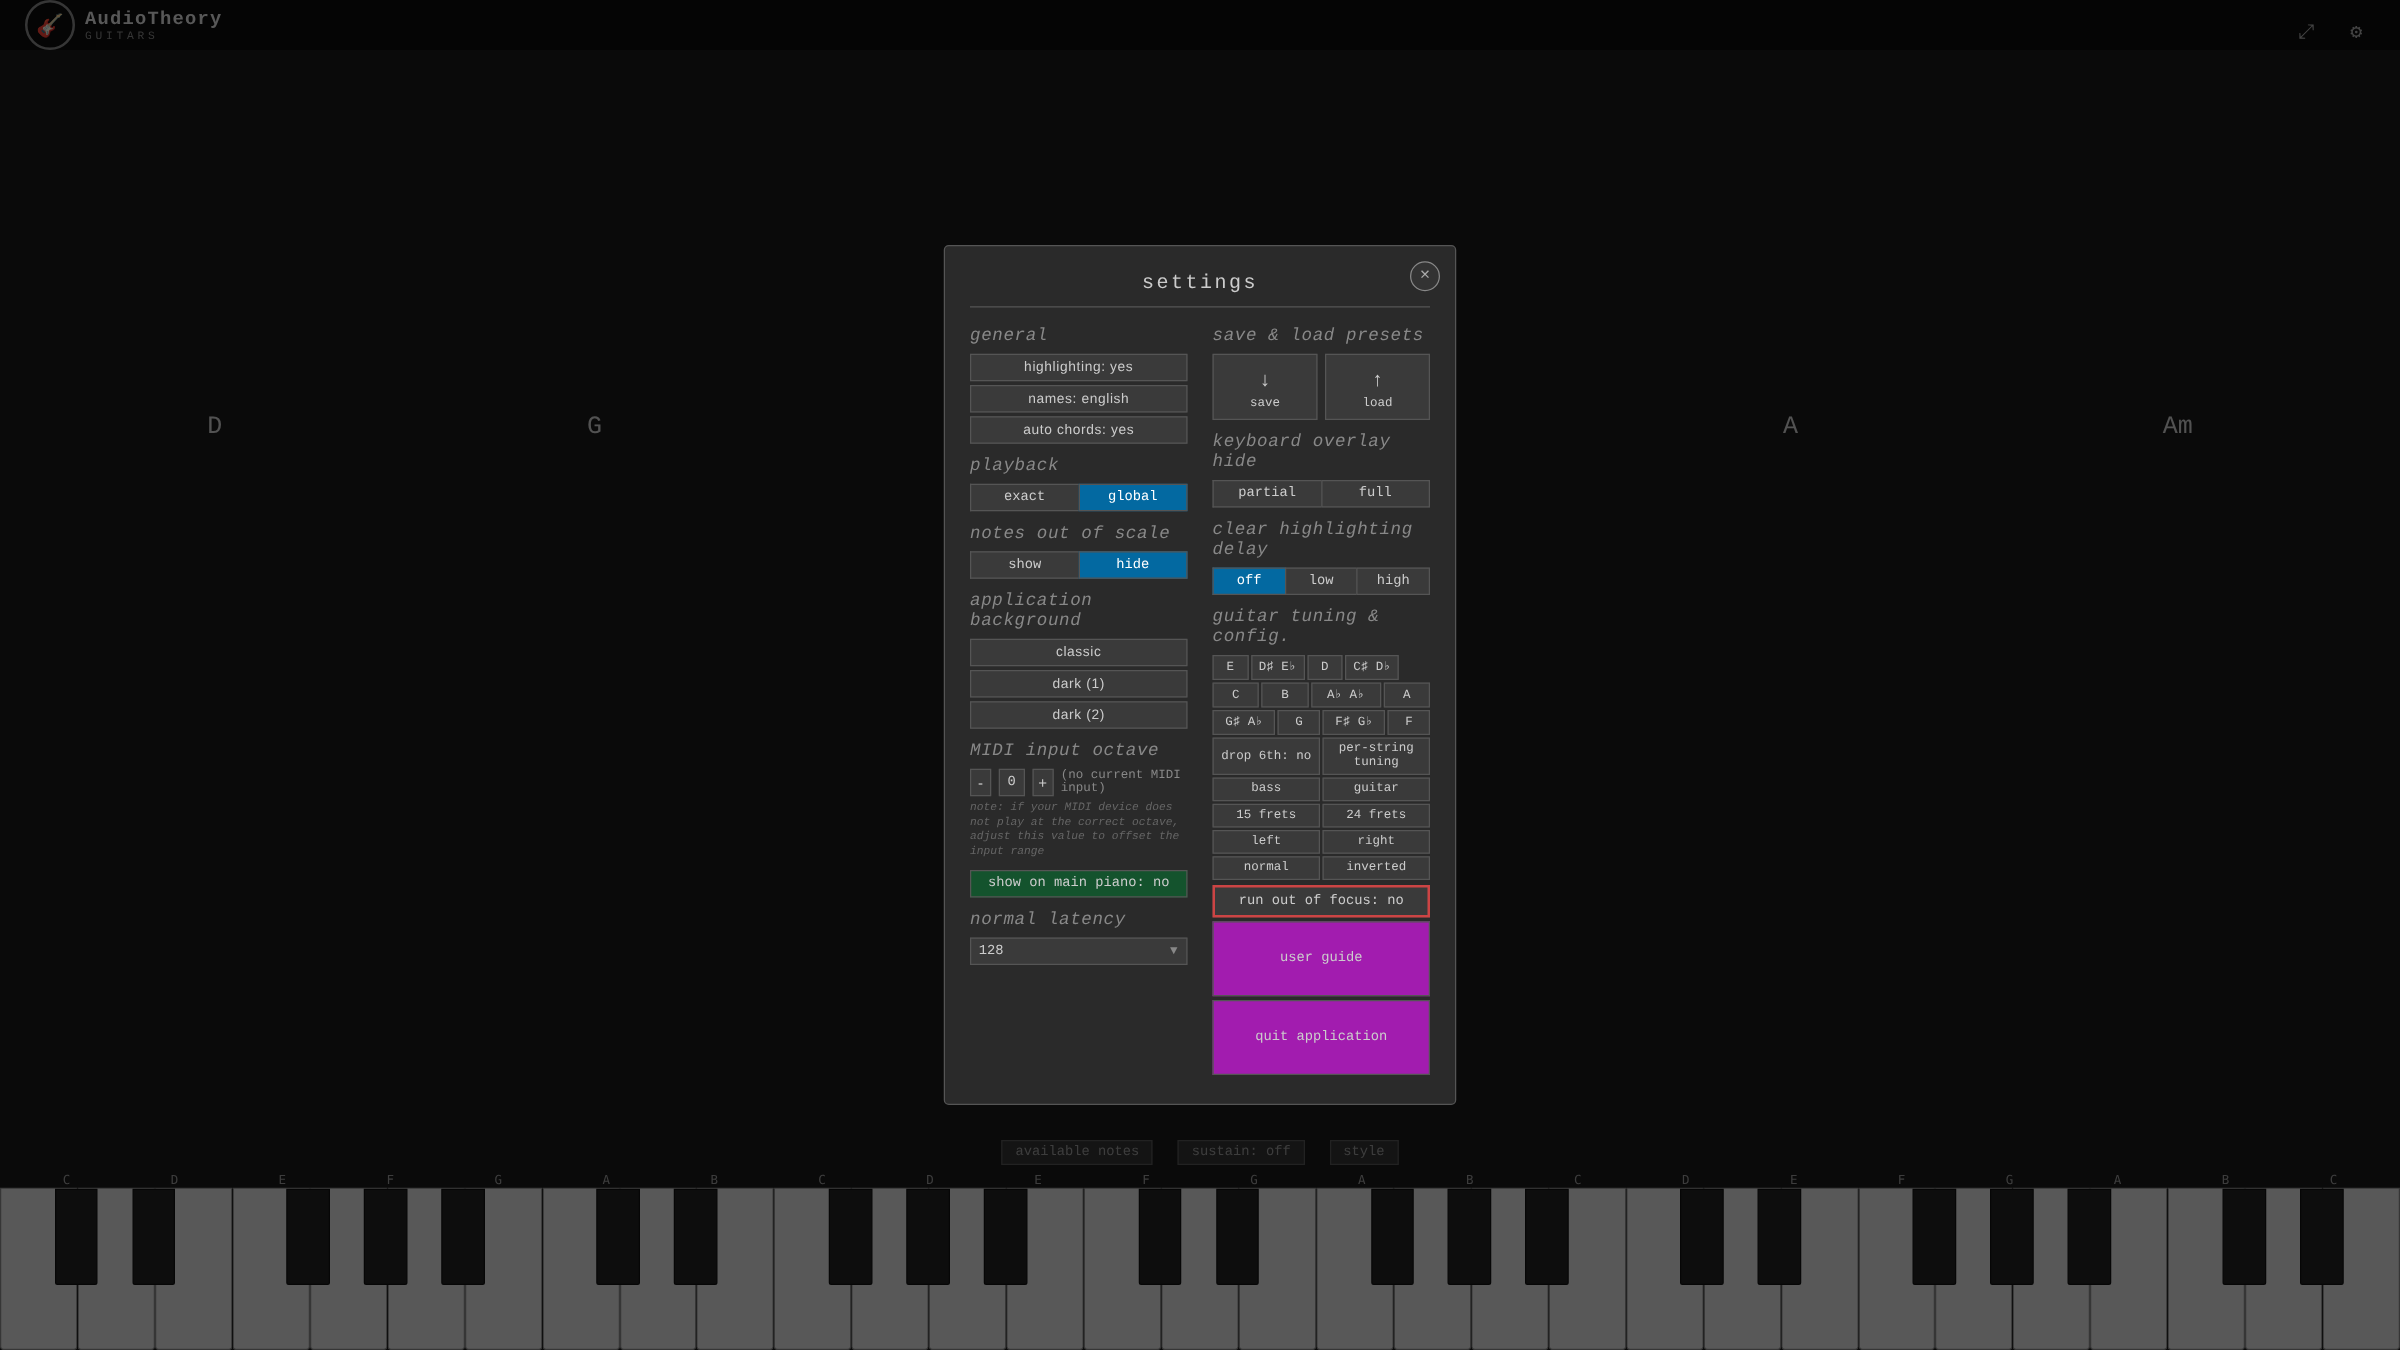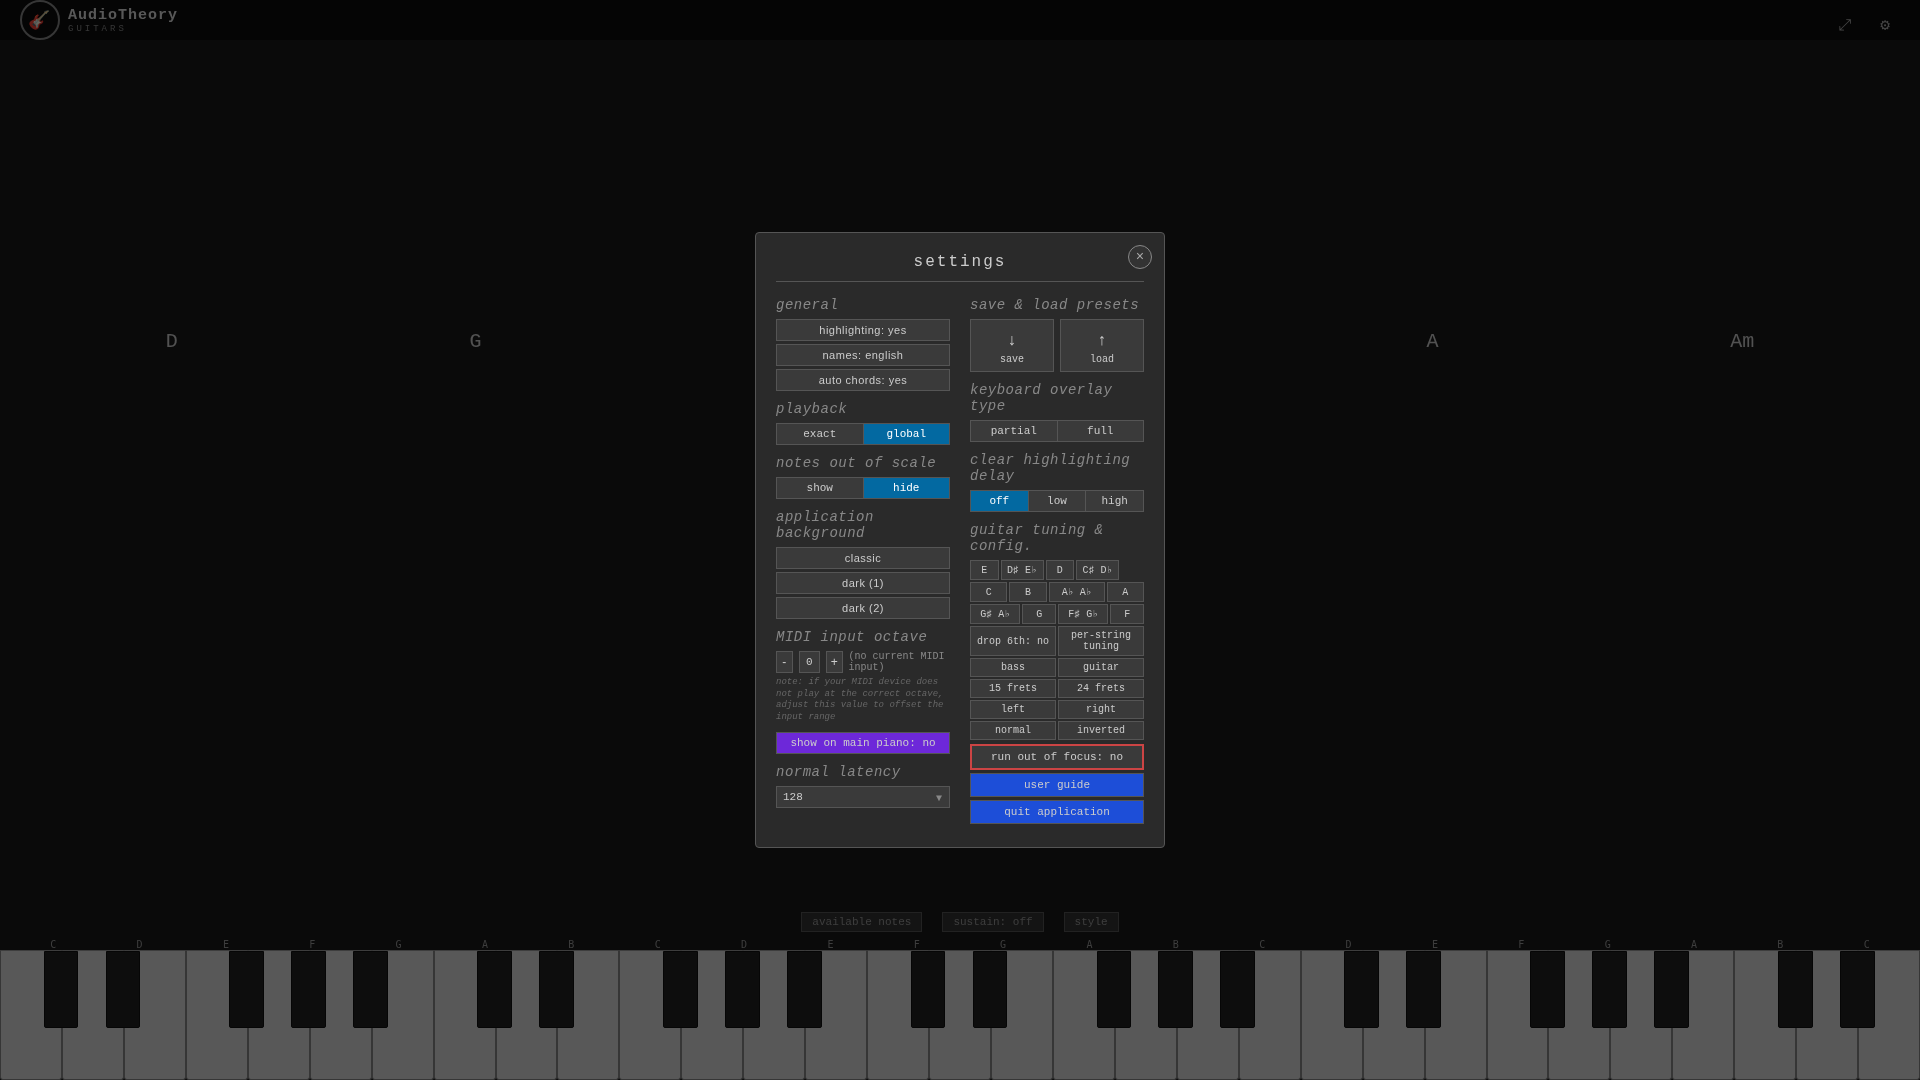--- a/index.html
+++ b/index.html
@@ -206,21 +206,21 @@
     .note-small {
       color: #666;
       font-size: 9px;
       line-height: 1.3;
       margin-bottom: 8px;
       font-style: italic;
     }
 
     .show-piano-btn {
       width: 100%;
-      background: #6d28d9;
+      background: #14532d;
       border: 1px solid #555;
       color: #ccc;
       font-family: 'Courier New', monospace;
       font-size: 11px;
       padding: 4px 8px;
       cursor: pointer;
       text-align: center;
       margin-bottom: 10px;
     }
 
@@ -308,26 +308,26 @@
       font-family: 'Courier New', monospace;
       font-size: 11px;
       padding: 5px 8px;
       cursor: pointer;
       text-align: center;
       margin-bottom: 3px;
     }
 
     .user-guide-btn, .quit-btn {
       width: 100%;
-      background: #1d4ed8;
-      border: 1px solid #555;
-      color: #ccc;
-      font-family: 'Courier New', monospace;
-      font-size: 11px;
-      padding: 5px 8px;
+      background: #a21caf;
+      border: 1px solid #555;
+      color: #ccc;
+      font-family: 'Courier New', monospace;
+      font-size: 11px;
+      padding: 23px 8px;
       cursor: pointer;
       text-align: center;
       margin-bottom: 3px;
     }
 
     
     .bottom-piano {
       position: absolute;
       bottom: 0; left: 0; right: 0;
       height: 200px;
@@ -604,21 +604,21 @@
             <span class="save-load-icon">↓</span>
             <span class="save-load-label">save</span>
           </button>
           <button class="save-load-btn">
             <span class="save-load-icon">↑</span>
             <span class="save-load-label">load</span>
           </button>
         </div>
 
         
-        <div class="section-label section-sep">keyboard overlay type</div>
+        <div class="section-label section-sep">keyboard overlay hide</div>
         <div class="btn-group">
           <button class="btn-group-item">partial</button>
           <button class="btn-group-item">full</button>
         </div>
 
         
         <div class="section-label section-sep">clear highlighting delay</div>
         <div class="btn-group">
           <button class="btn-group-item active">off</button>
           <button class="btn-group-item">low</button>

